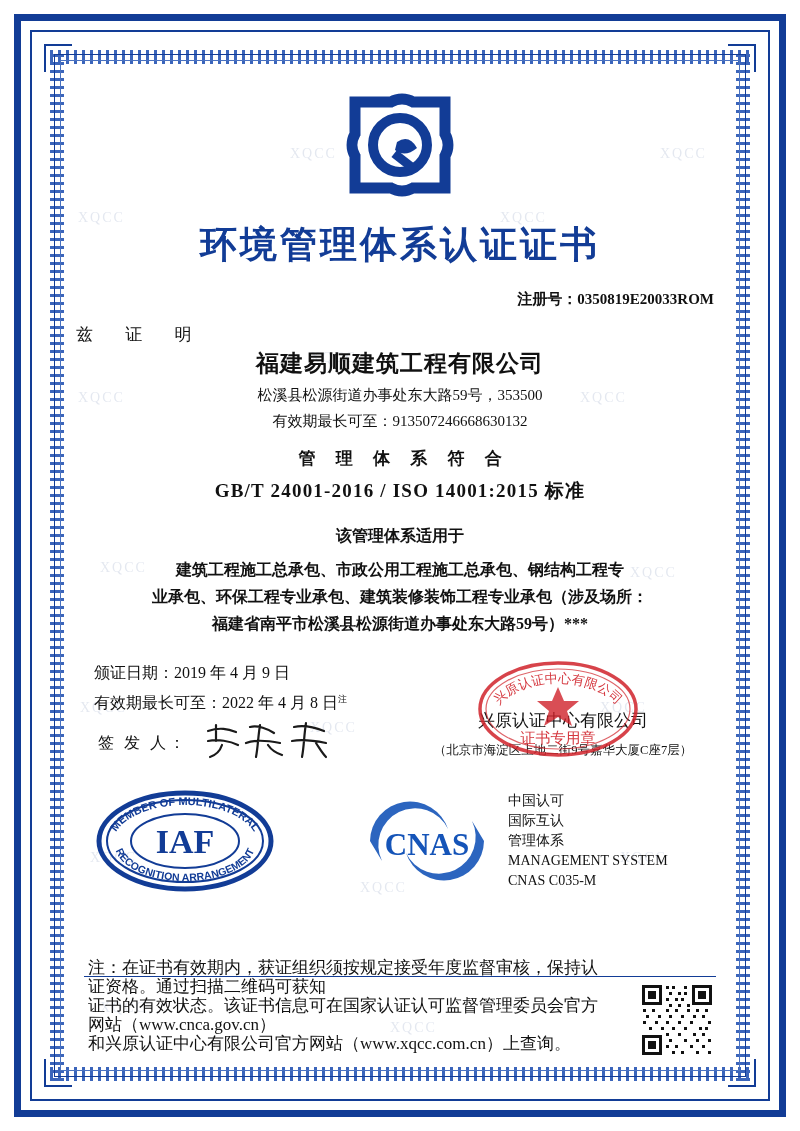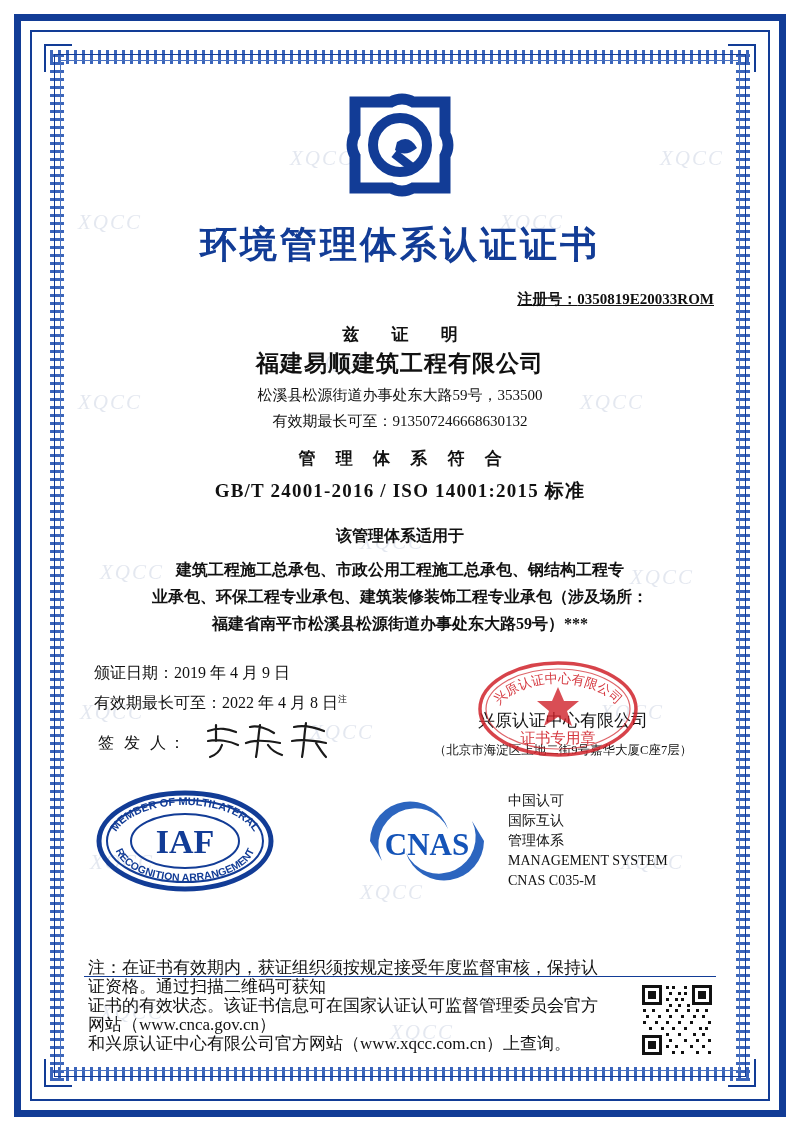--- a/index.html
+++ b/index.html
@@ -61,26 +61,25 @@
 
   
   .watermarks {
     position: absolute;
     left: 60px; top: 60px; right: 60px; bottom: 60px;
     overflow: hidden;
     pointer-events: none;
   }
   .wm {
     position: absolute;
-    font-size: 21px;
+    font-size: 14px;
     letter-spacing: 2px;
     color: rgba(120,140,180,0.20);
     font-family: "Liberation Serif", serif;
     white-space: nowrap;
-    font-style: italic;
   }
 
   
   .content {
     position: absolute;
     left: 62px; top: 62px; right: 62px; bottom: 62px;
   }
   .logo-wrap {
     text-align: center;
     padding-top: 20px;
@@ -95,27 +94,25 @@
     margin-top: 8px;
   }
   .reg-no {
     text-align: right;
     padding-right: 24px;
     margin-top: 20px;
     font-size: 15px;
     font-family: "Liberation Serif", serif;
     font-weight: bold;
     color: #111;
-    text-decoration: underline;
   }
   .zi-zheng-ming {
-    text-align: center;
     margin-top: 14px;
     font-size: 17px;
-    font-weight: bold;
+    font-weight: normal;
     letter-spacing: 14px;
     font-family: "Liberation Serif", serif;
     color: #111;
     text-indent: 14px;
   }
   .company {
     text-align: center;
     margin-top: 2px;
     font-size: 23px;
     font-weight: bold;

